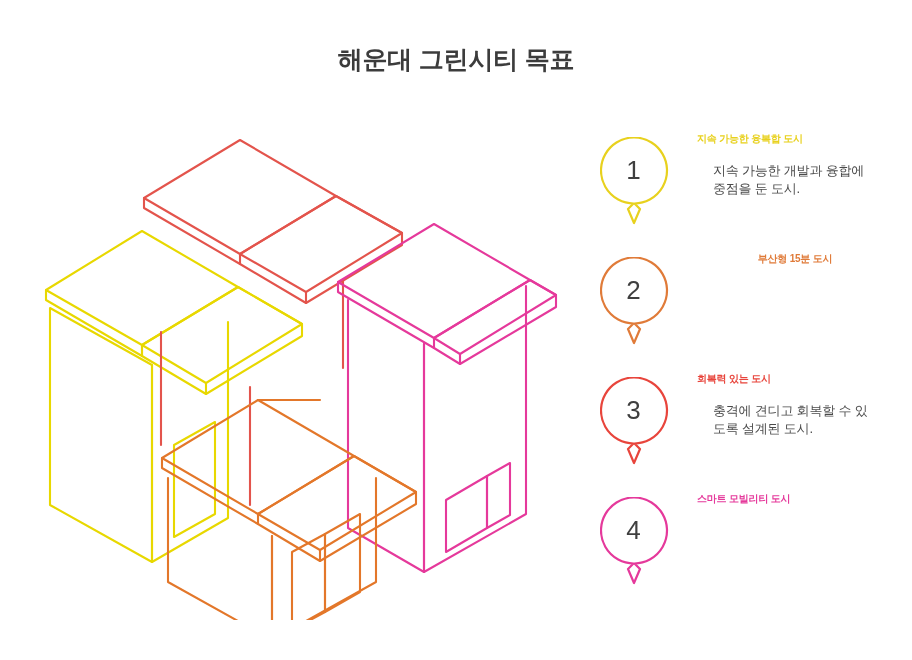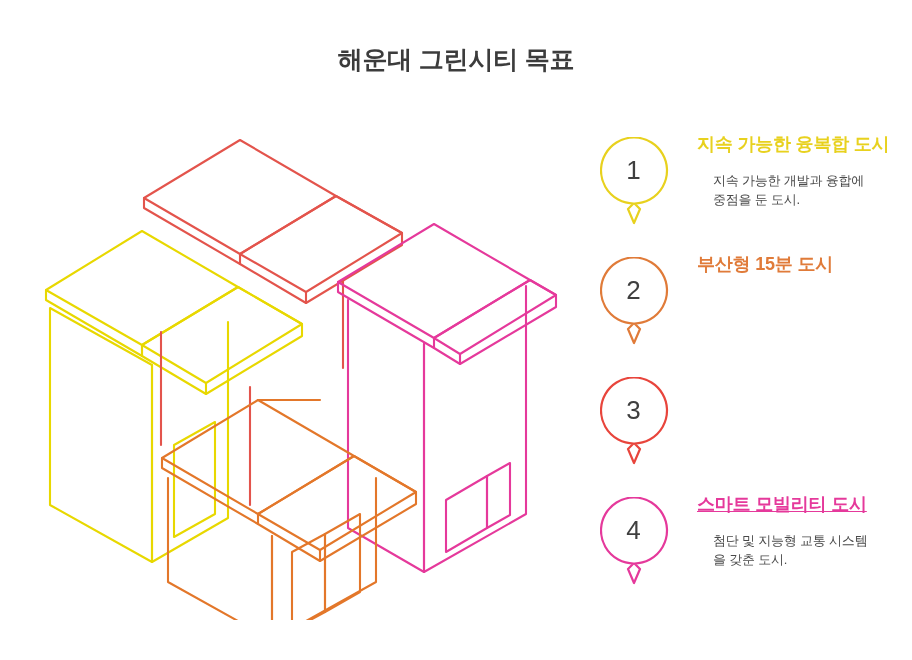--- a/index.html
+++ b/index.html
@@ -99,21 +99,21 @@
     pointer-events: none;
   }
 
   .step-text {
     position: absolute;
     left: 101px;
     top: 0px;
     width: 196px;
   }
   .step-heading {
-    font-size: 18px;
+    font-size: 10px;
     font-weight: bold;
     line-height: 1.35;
     margin: 0 0 11px 0;
     letter-spacing: -0.2px;
   }
   .step-body {
     font-size: 13px;
     line-height: 1.45;
     color: #4a4a4a;
     margin: 16px;
@@ -221,40 +221,43 @@
     </div>
 
     <div class="step step-2">
       <div class="pin">
         <svg viewBox="0 0 72 92" xmlns="http://www.w3.org/2000/svg" fill="none" stroke-width="2.2" stroke-linecap="round" stroke-linejoin="round">
           <path id="pin-path-2" d="M33.5 66.5 A 33 33 0 1 1 34.5 66.5 L 40 72 L 34 86 L 28 72 Z" stroke="#e07b39"></path>
         </svg>
         <div class="pin-number">2</div>
       </div>
       <div class="step-text">
-        <p class="step-heading" style="color: rgb(224, 123, 57);">부산형 15분 도시</p>
+        <p class="step-heading" style="color: rgb(224, 123, 57); text-align: center;">부산형 15분 도시</p>
       </div>
     </div>
 
     <div class="step step-3">
       <div class="pin">
         <svg viewBox="0 0 72 92" xmlns="http://www.w3.org/2000/svg" fill="none" stroke-width="2.2" stroke-linecap="round" stroke-linejoin="round">
           <path id="pin-path-3" d="M33.5 66.5 A 33 33 0 1 1 34.5 66.5 L 40 72 L 34 86 L 28 72 Z" stroke="#e8453c"></path>
         </svg>
         <div class="pin-number">3</div>
       </div>
+      <div class="step-text">
+        <p class="step-heading" style="color: rgb(232, 69, 60);">회복력 있는 도시</p>
+        <p class="step-body">충격에 견디고 회복할 수 있도록 설계된 도시.</p>
+      </div>
     </div>
 
     <div class="step step-4">
       <div class="pin">
         <svg viewBox="0 0 72 92" xmlns="http://www.w3.org/2000/svg" fill="none" stroke-width="2.2" stroke-linecap="round" stroke-linejoin="round">
           <path id="pin-path-4" d="M33.5 66.5 A 33 33 0 1 1 34.5 66.5 L 40 72 L 34 86 L 28 72 Z" stroke="#e5399b"></path>
         </svg>
         <div class="pin-number">4</div>
       </div>
       <div class="step-text">
-        <p class="step-heading" style="color: rgb(229, 57, 155); text-decoration: underline;">스마트 모빌리티 도시</p>
-        <p class="step-body">첨단 및 지능형 교통 시스템을 갖춘 도시.</p>
+        <p class="step-heading" style="color: rgb(229, 57, 155);">스마트 모빌리티 도시</p>
       </div>
     </div>
 
   </div>
 </div>
 
 </body></html>

